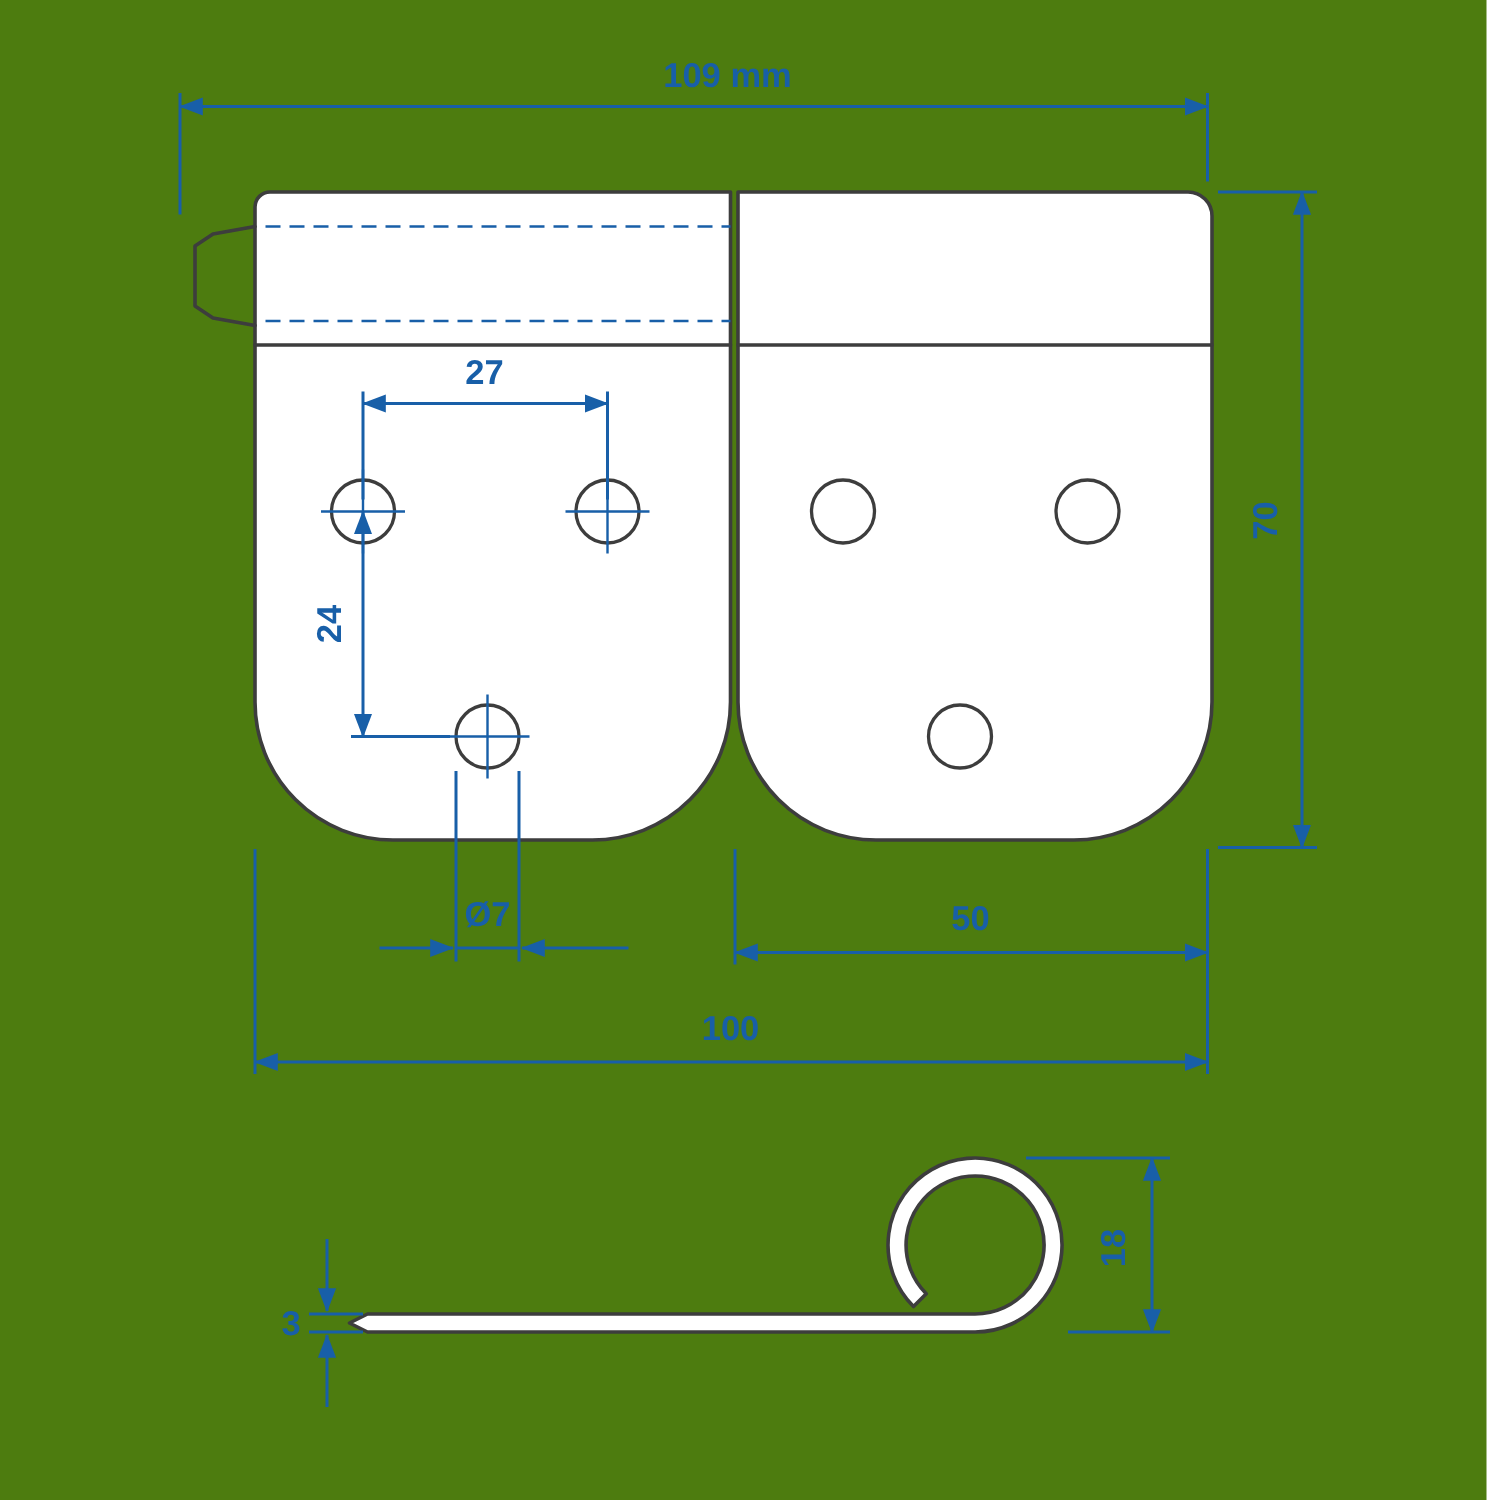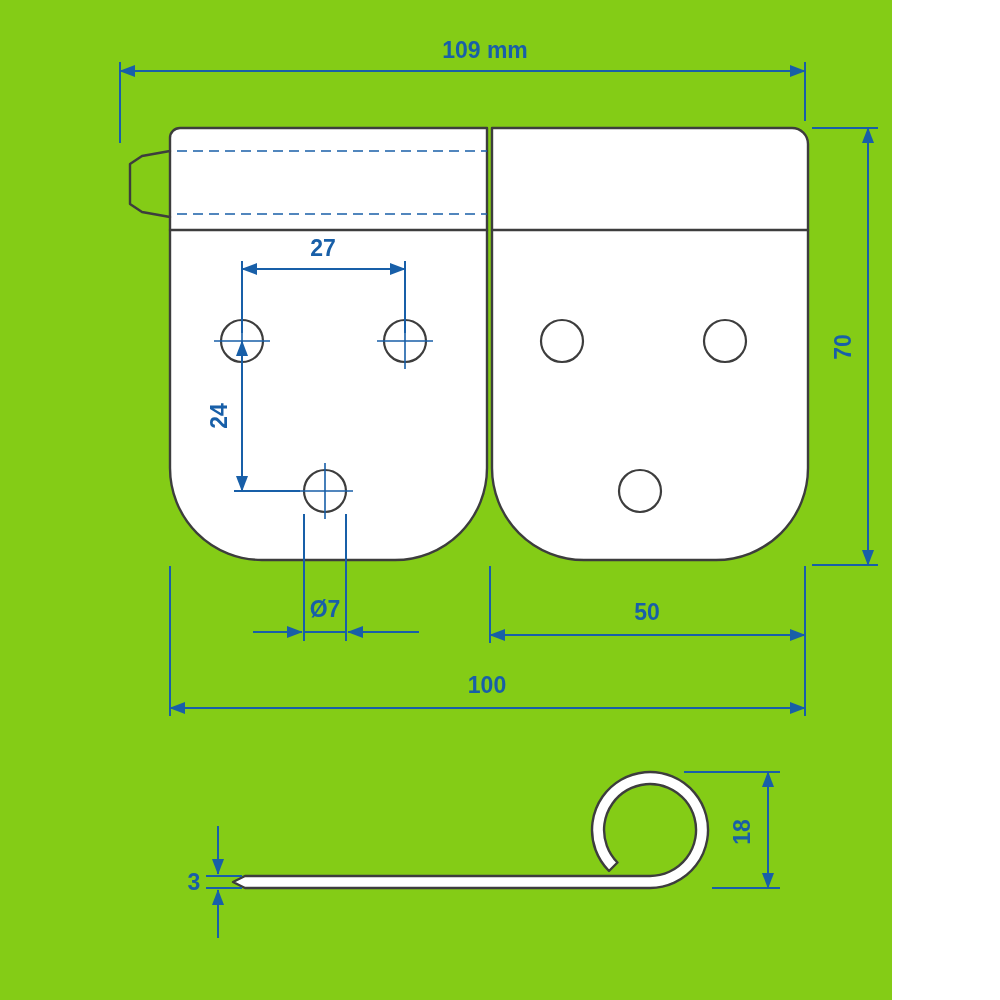--- a/index.html
+++ b/index.html
@@ -1,16 +1,16 @@
 <!DOCTYPE html>
 <html><head>
 <meta charset="utf-8">
 <style>
   html,body{margin:0;padding:0;background:#ffffff;}
-  .canvas{position:relative;width:892px;height:1000px;background:#84cc16;overflow:hidden;}
+  .canvas{position:relative;width:991px;height:1000px;background:#4d7c0f;overflow:hidden;}
   svg{position:absolute;left:0;top:0;}
   .part{stroke:#3d3d3d;stroke-width:2.4;fill:none;stroke-linejoin:round;stroke-linecap:round;}
   .part-fill{fill:#ffffff;}
   .hole{stroke:#3d3d3d;stroke-width:2.2;fill:#ffffff;}
   .dim{stroke:#185fa8;stroke-width:2;fill:none;}
   .thin{stroke:#185fa8;stroke-width:1.6;fill:none;}
   .dashed{stroke-dasharray:10 6;}
   text.dim-label{fill:#185fa8;font:700 23px "Liberation Sans",sans-serif;}
 </style>
 </head>

